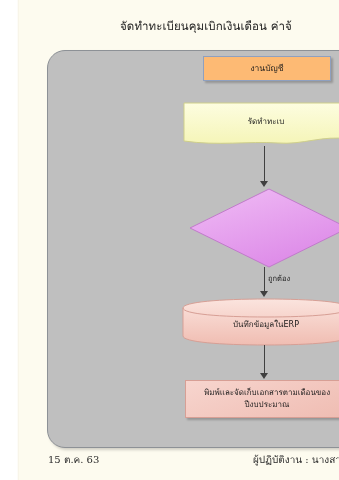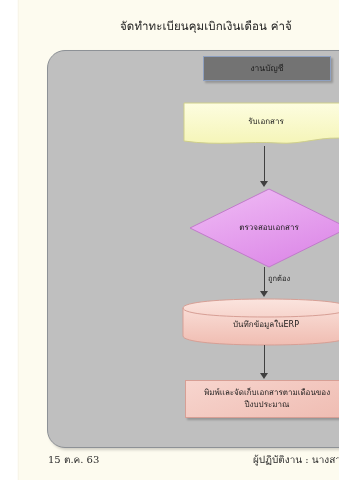--- a/index.html
+++ b/index.html
@@ -71,21 +71,21 @@
     font-size: 8px;
     line-height: 1.45;
   }
 
   
   #node-header {
     left: 203px;
     top: 56px;
     width: 128px;
     height: 25px;
-    background: #737373;
+    background: #fdba74;
     border: 1px solid #8ea0c0;
     box-shadow: 1.5px 1.5px 2px rgba(0,0,0,0.22);
     font-size: 8.5px;
   }
 
   
   #node-doc {
     left: 183px;
     top: 102px;
     width: 166px;
@@ -194,37 +194,36 @@
   <div class="node" id="node-doc">
     <svg class="doc-svg" viewBox="0 0 166 45" preserveAspectRatio="none">
       <defs>
         <linearGradient id="gdoc" x1="0" y1="0" x2="0" y2="1">
           <stop offset="0%" stop-color="#fdfde0"></stop>
           <stop offset="100%" stop-color="#f5f5b8"></stop>
         </linearGradient>
       </defs>
       <path d="M1,1 L165,1 L165,37 C140,33 120,43 95,41 C65,39 35,44 1,39 Z" fill="url(#gdoc)" stroke="#cfcf8a" stroke-width="1"></path>
     </svg>
-    <span class="node-label">รับเอกสาร</span>
+    <span class="node-label">รัดทำทะเบ</span>
   </div>
 
   <div class="conn" style="left:263.5px; top:146px; height:36px;"></div>
   <div class="arrowhead" style="left:260px; top:181px;"></div>
 
   <div class="node" id="node-decision">
     <svg class="dia-svg" viewBox="0 0 160 80" preserveAspectRatio="none">
       <defs>
         <linearGradient id="gdia" x1="0" y1="0" x2="0.6" y2="1">
           <stop offset="0%" stop-color="#f0bdf5"></stop>
           <stop offset="100%" stop-color="#dd8ae8"></stop>
         </linearGradient>
       </defs>
       <polygon points="80,1 159,40 80,79 1,40" fill="url(#gdia)" stroke="#c07bca" stroke-width="1"></polygon>
     </svg>
-    <span class="node-label">ตรวจสอบเอกสาร</span>
   </div>
 
   <div class="conn" style="left:263.5px; top:267px; height:25px;"></div>
   <div class="arrowhead" style="left:260px; top:291px;"></div>
   <div class="edge-label" style="left:268px; top:272px;">ถูกต้อง</div>
 
   <div class="node" id="node-db">
     <svg class="cyl-svg" viewBox="0 0 168 48" preserveAspectRatio="none">
       <defs>
         <linearGradient id="gcyl" x1="0" y1="0" x2="0" y2="1">

